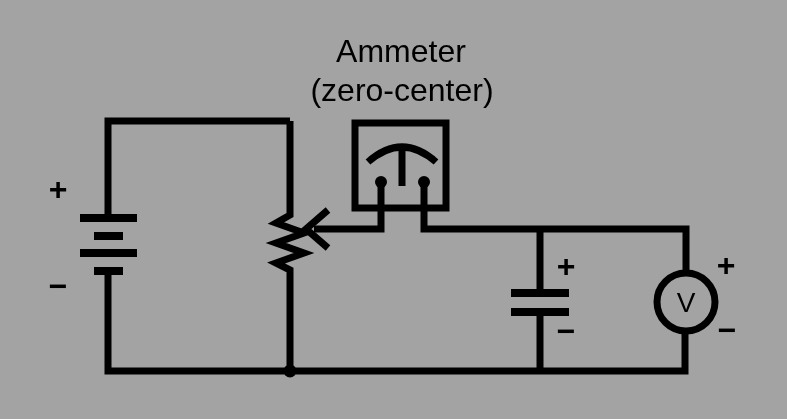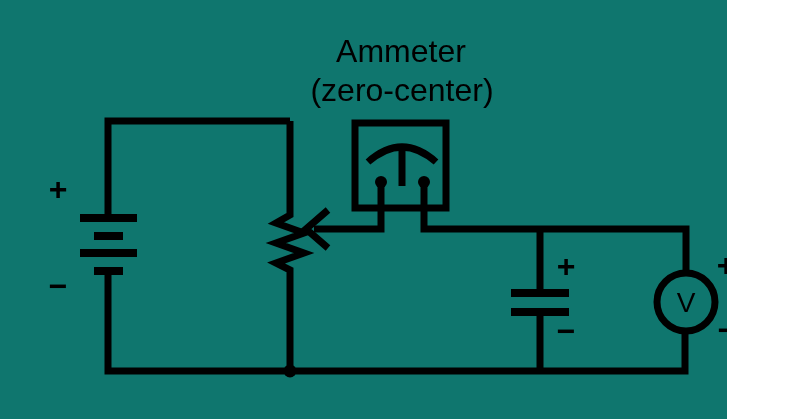--- a/index.html
+++ b/index.html
@@ -1,20 +1,20 @@
 <!DOCTYPE html>
 <html><head>
 <meta charset="utf-8">
 <style>
   html, body { margin: 0; padding: 0; background: #ffffff; }
   .canvas {
     position: relative;
-    width: 727px;
+    width: 787px;
     height: 419px;
-    background: #0f766e;
+    background: #a3a3a3;
     overflow: hidden;
   }
   svg { display: block; }
   .wire {
     fill: none;
     stroke: #000000;
     stroke-width: 7;
     stroke-linecap: butt;
     stroke-miterlimit: 10;
   }

